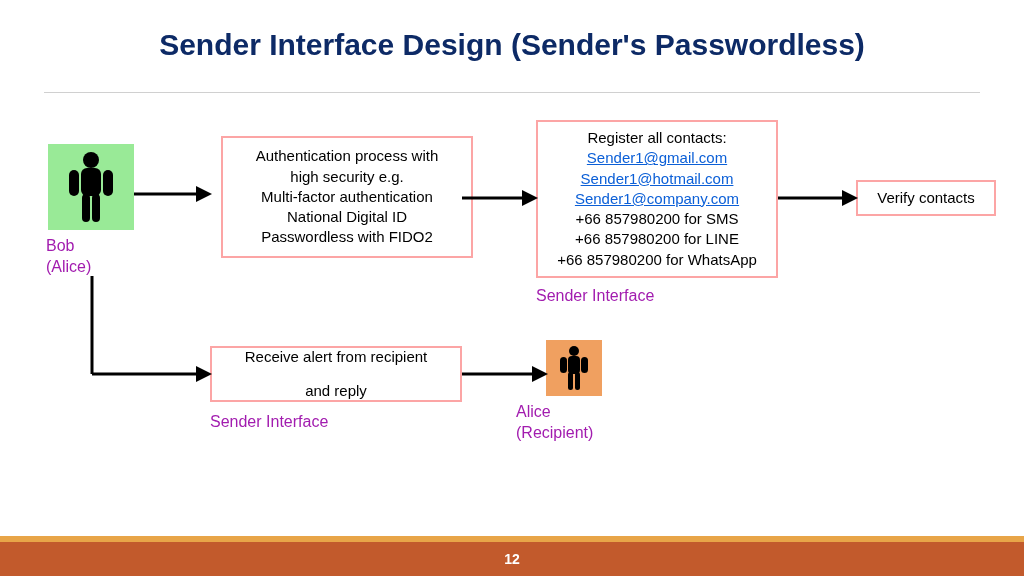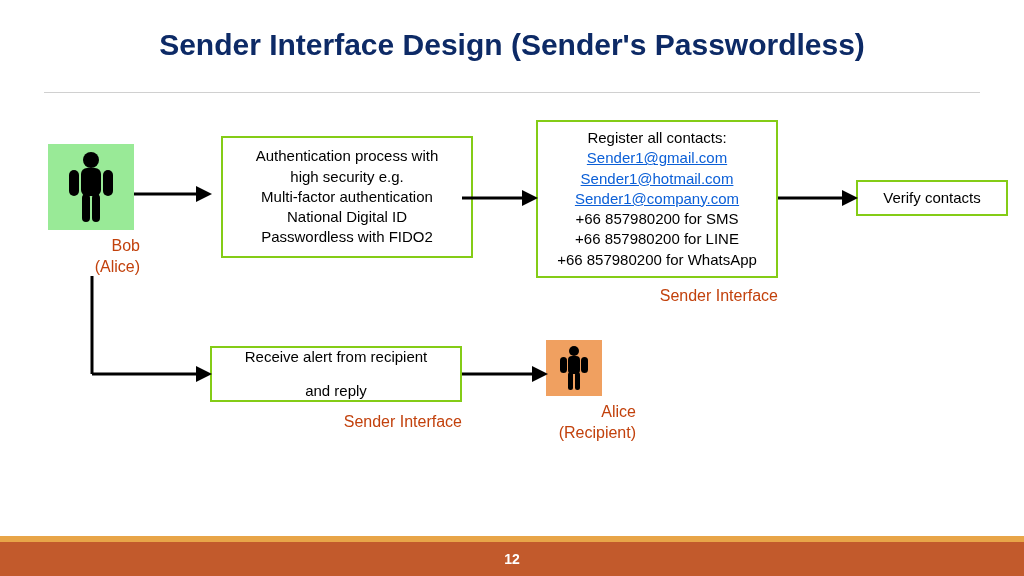--- a/index.html
+++ b/index.html
@@ -46,39 +46,39 @@
     border-top: 6px solid #e8a548;
     color: #ffffff;
     font-size: 14px;
     text-align: center;
     line-height: 34px;
     font-weight: bold;
   }
 
   .box {
     position: absolute;
-    border: 2px solid #84cc16;
+    border: 2px solid #fca5a5;
     background: #fff;
     font-size: 15px;
     color: #000;
     text-align: center;
     display: flex;
     flex-direction: column;
     justify-content: center;
     align-items: center;
     box-sizing: border-box;
     padding: 4px 10px;
     line-height: 1.35;
   }
 
   .label {
     position: absolute;
     font-size: 16px;
-    color: #c2410c;
-    text-align: right;
+    color: #a21caf;
+    text-align: left;
     line-height: 1.3;
   }
 
   .link { 
     color: #0b5fd7; 
     text-decoration: underline; 
     cursor: pointer;
   }
 
   .actor {
@@ -139,21 +139,21 @@
     <div>Register all contacts:</div>
     <span class="link">Sender1@gmail.com</span>
     <span class="link">Sender1@hotmail.com</span>
     <span class="link">Sender1@company.com</span>
     <div>+66 857980200 for SMS</div>
     <div>+66 857980200 for LINE</div>
     <div>+66 857980200 for WhatsApp</div>
   </div>
   <div class="label" style="left:536px; top:286px; width:242px;">Sender Interface</div>
 
-  <div class="box" style="left:856px; top:180px; width:152px; height:36px;">
+  <div class="box" style="left:856px; top:180px; width:140px; height:36px;">
     <div>Verify contacts</div>
   </div>
 
   <div class="box" style="left:210px; top:346px; width:252px; height:56px;gap:14px;">
     <div>Receive alert from recipient</div>
     <div>and reply</div>
   </div>
   <div class="label" style="left:210px; top:412px; width:252px;">Sender Interface</div>
 
   <div class="actor alice" style="left:546px; top:340px;">

